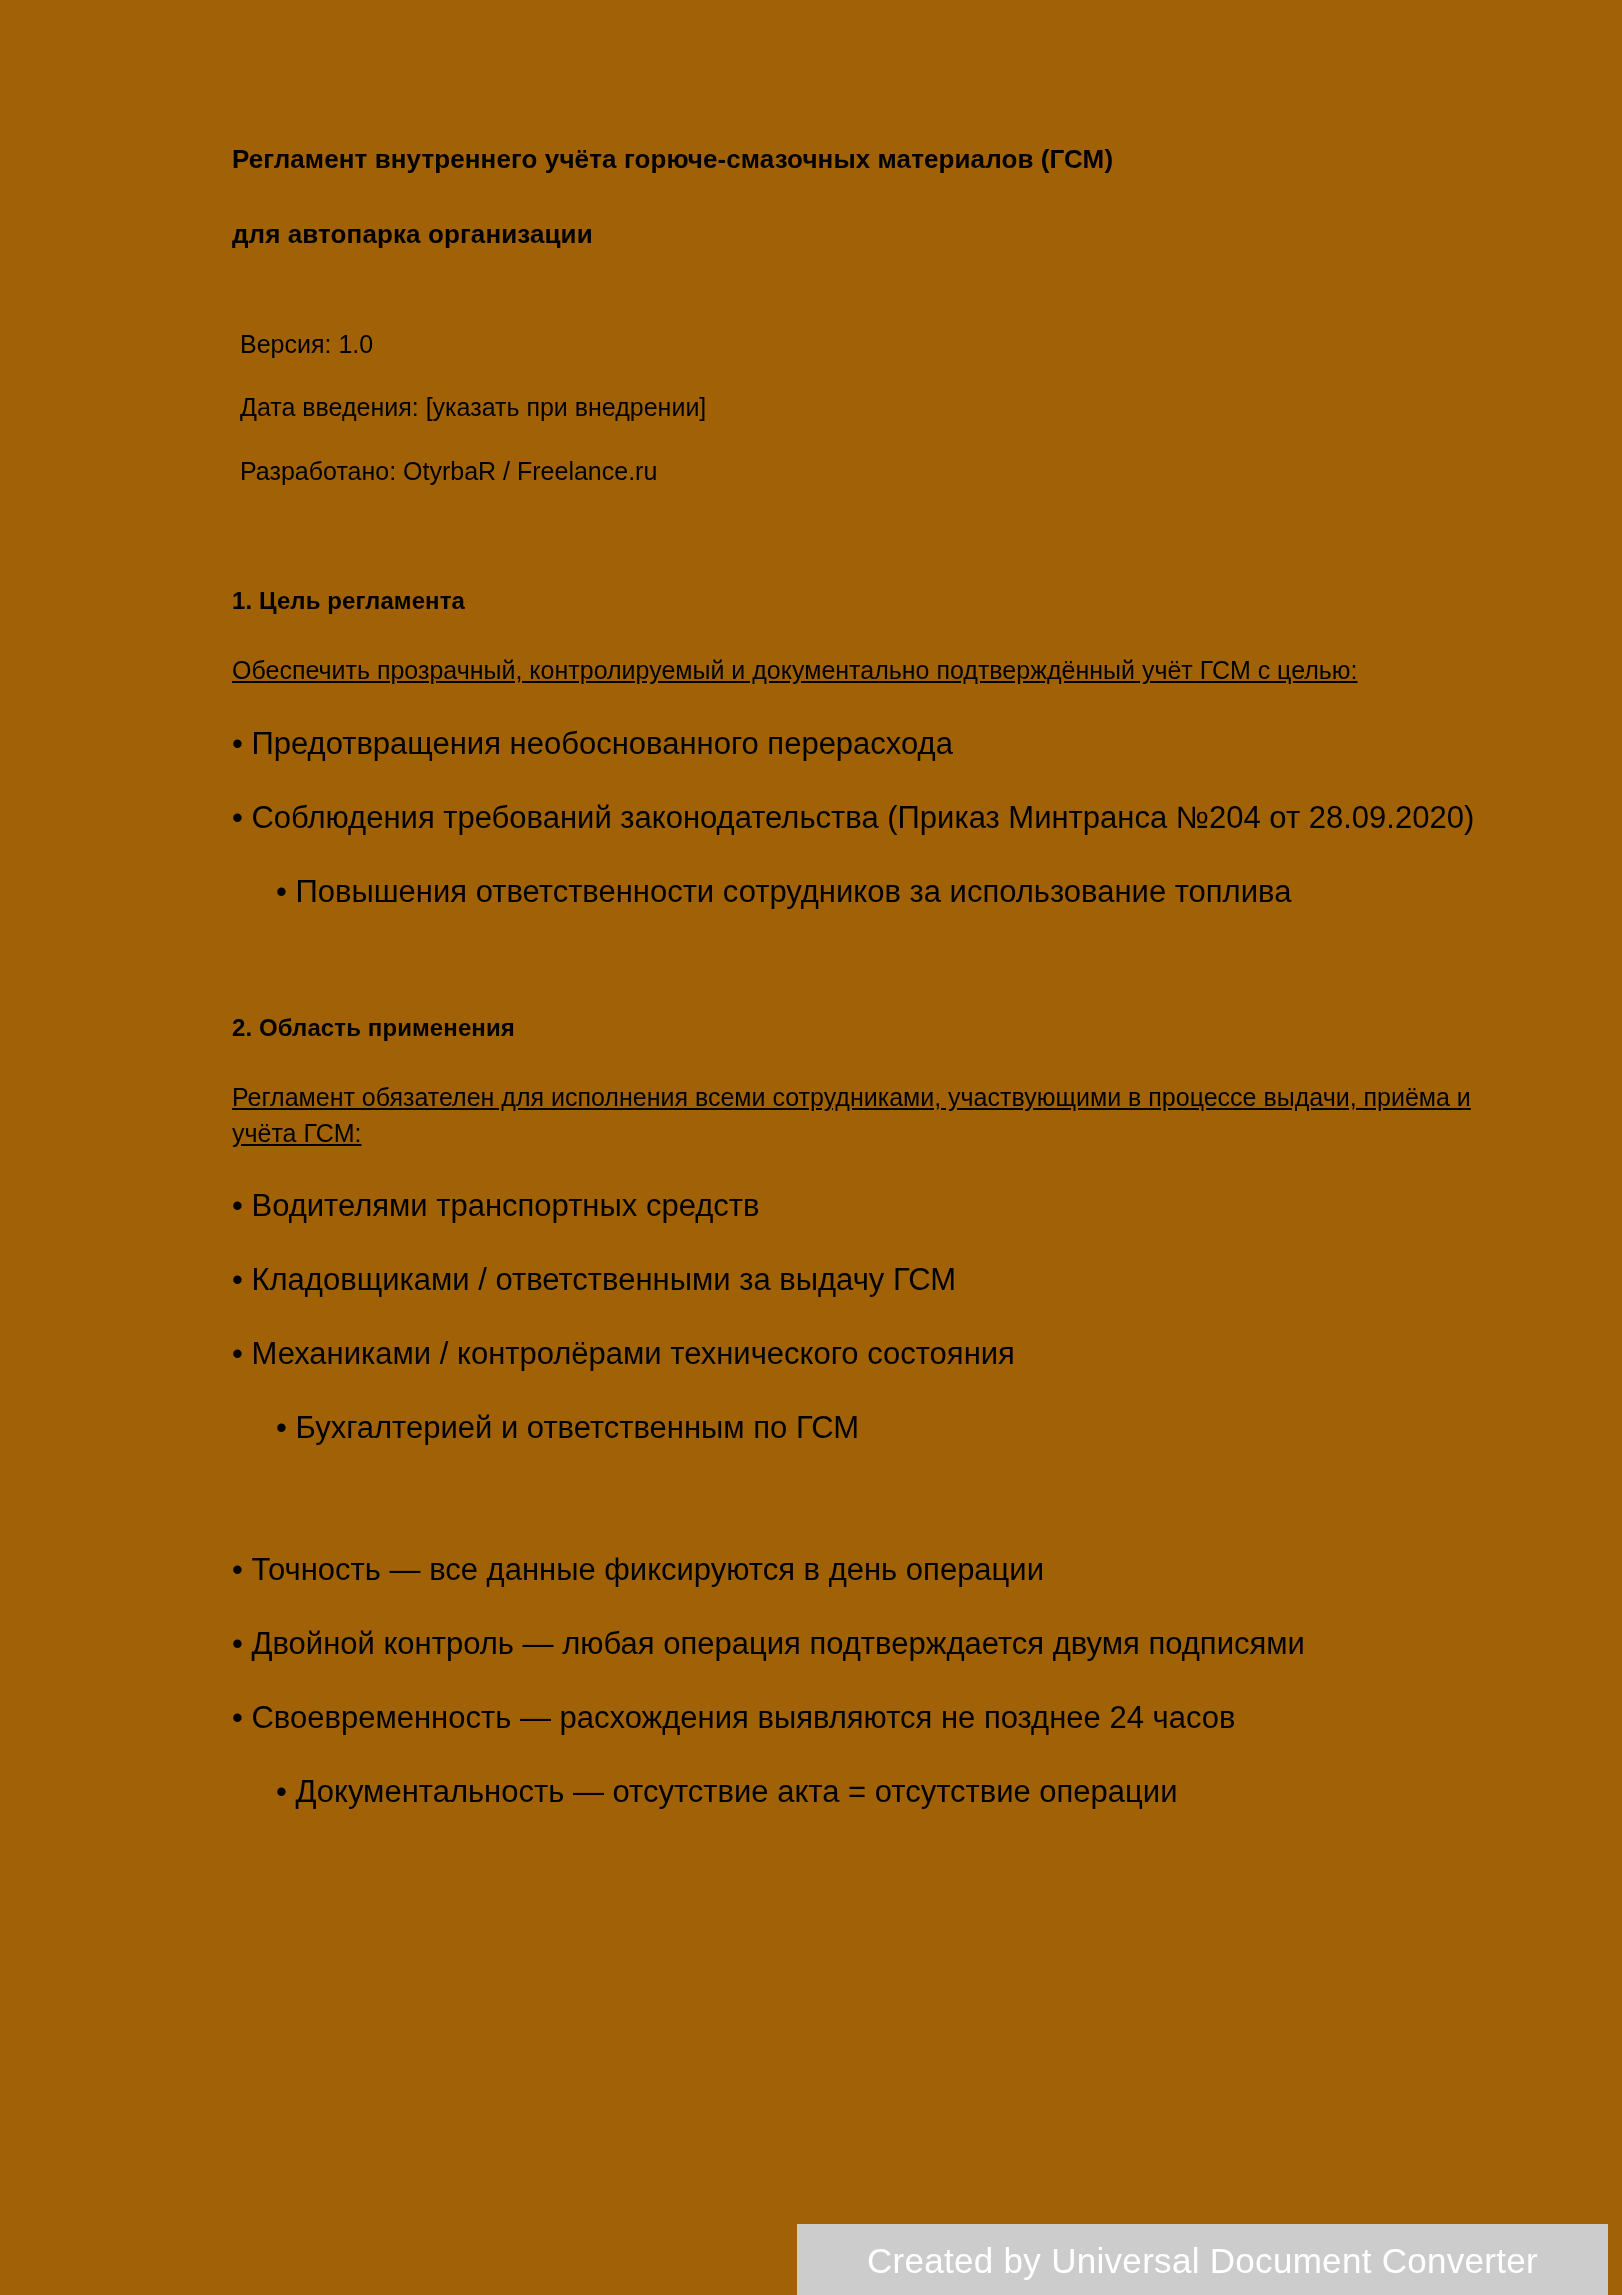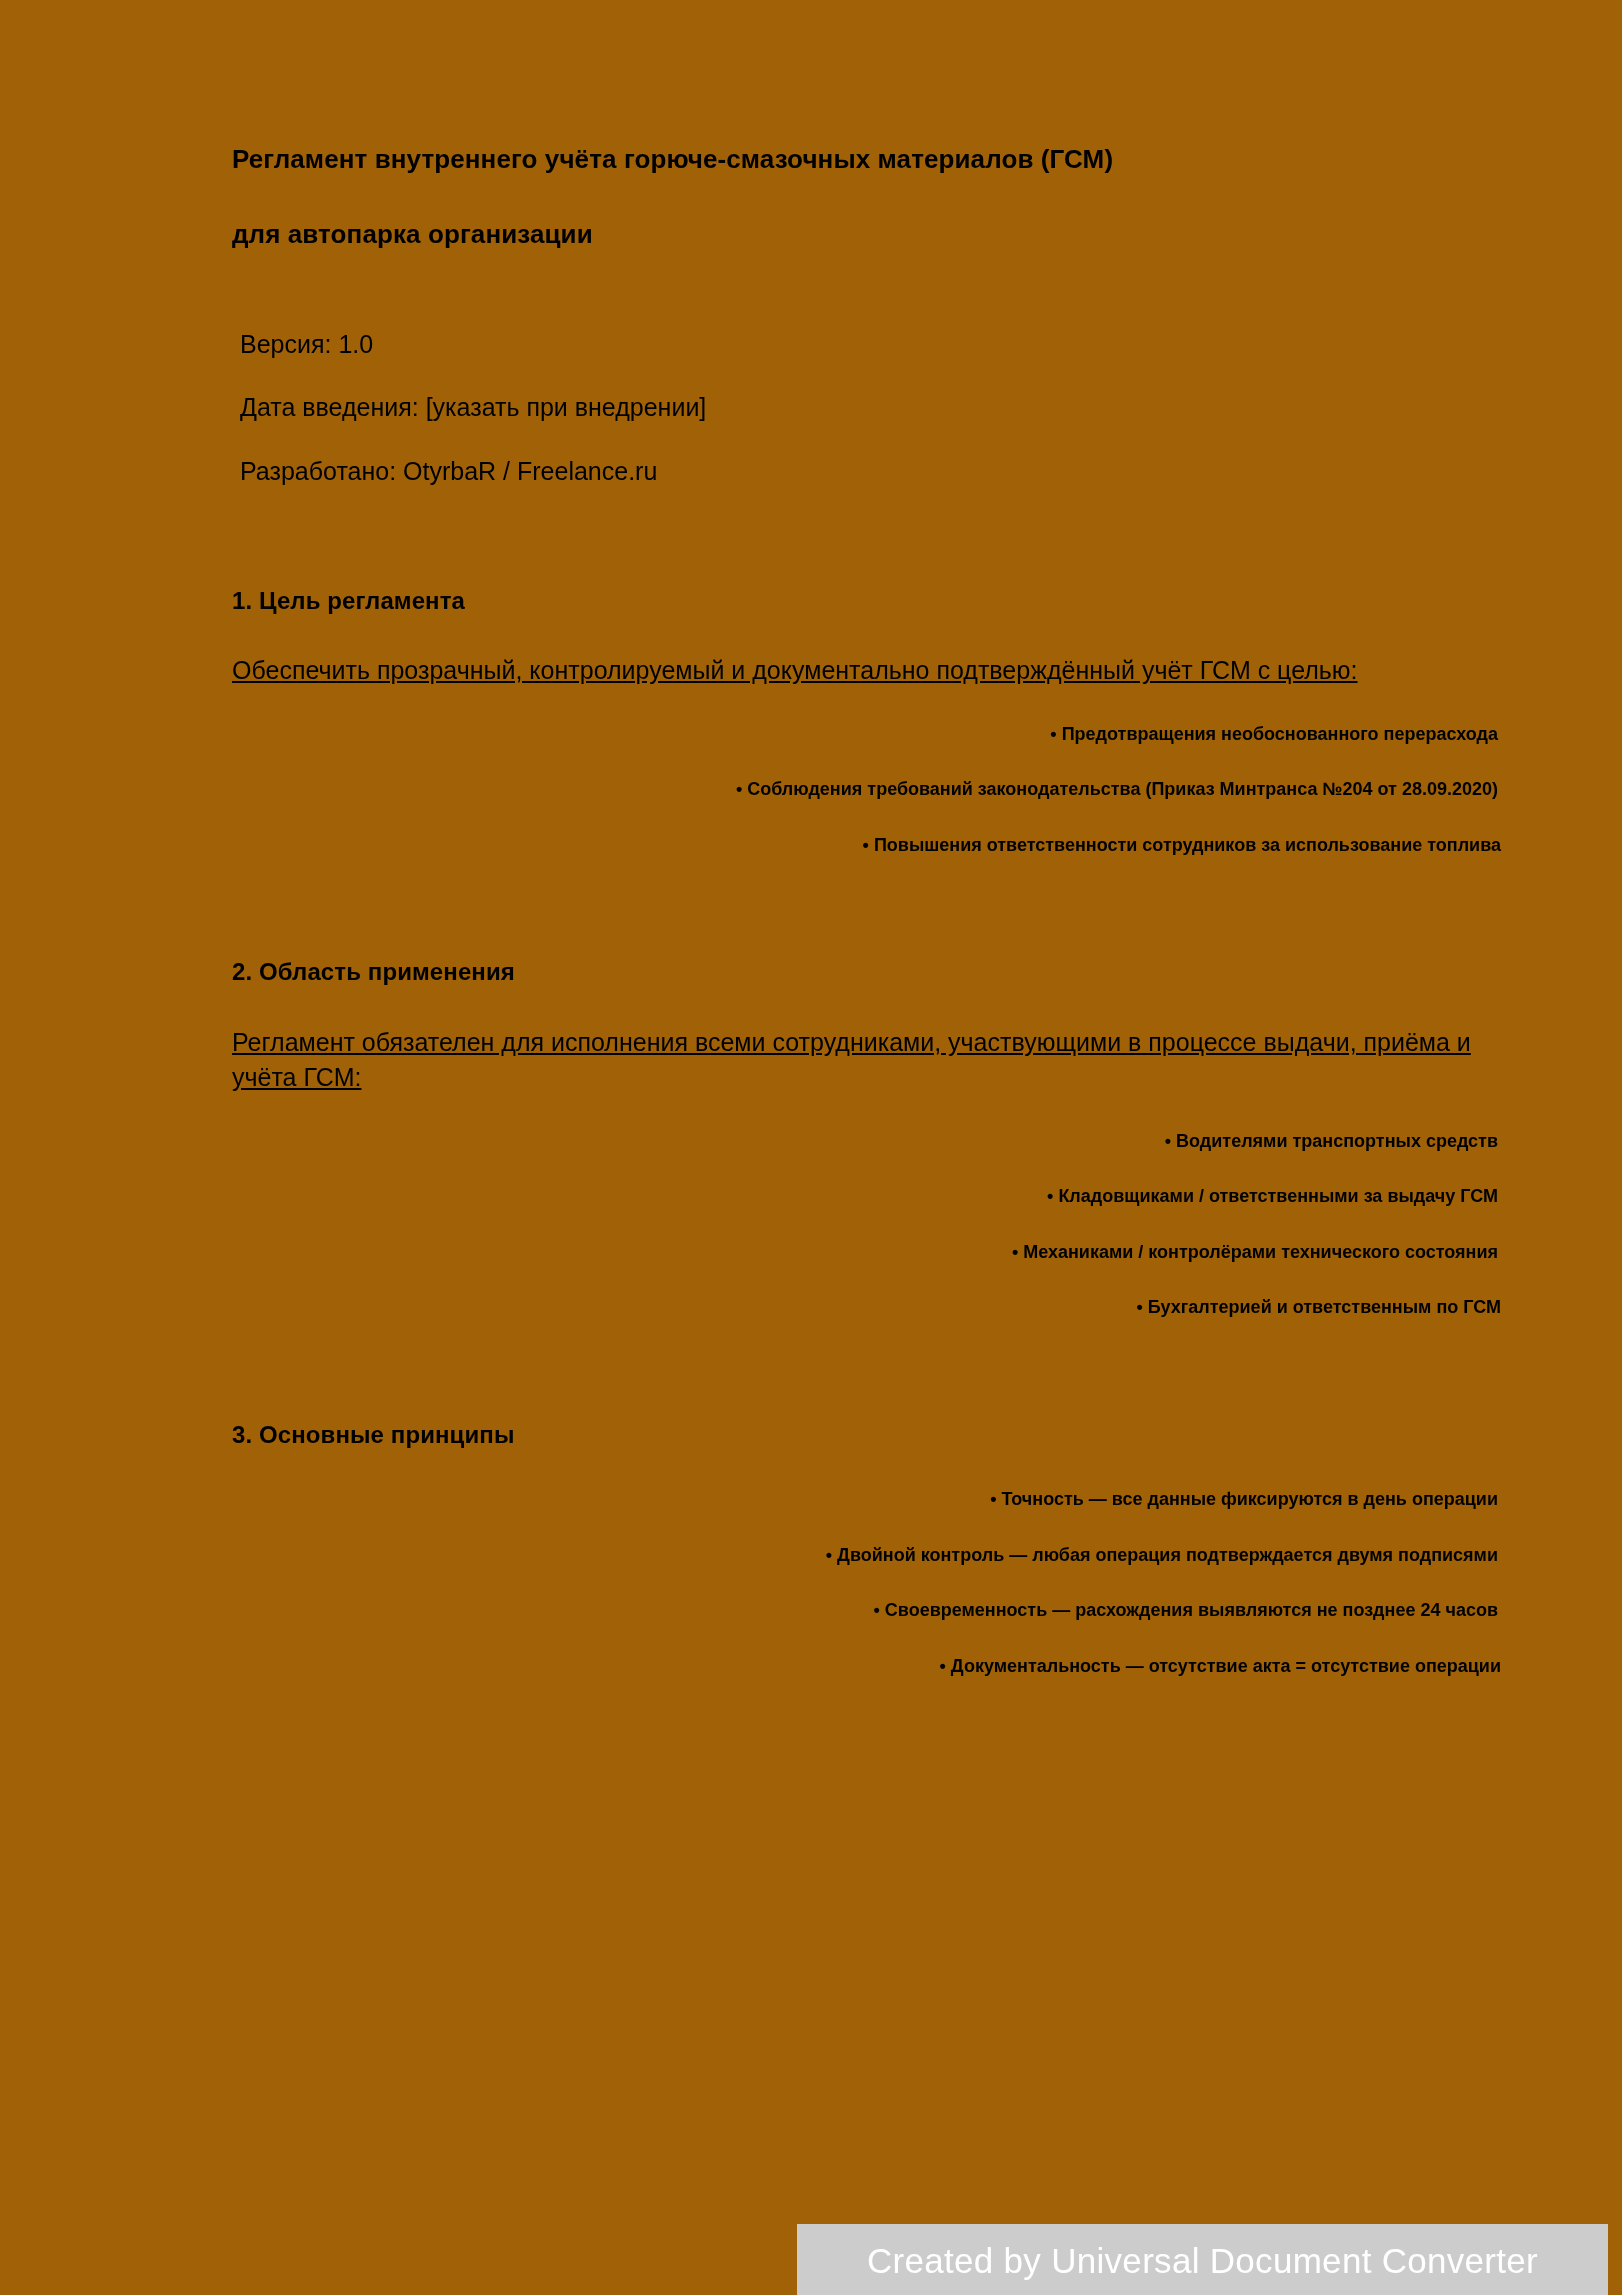--- a/index.html
+++ b/index.html
@@ -82,26 +82,25 @@
     margin: 0 0 33px 0;
     max-width: 1266px;
     text-decoration: underline;
   }
   .bullet-list {
     margin: 0;
     padding: 0;
     list-style: none;
   }
   .bullet-item {
-    font-size: 18px;
-    font-weight: bold;
+    font-size: 31px;
+    font-weight: normal;
     line-height: 1.42;
     margin-bottom: 30px;
     max-width: 1266px;
-    text-align: right;
   }
   .bullet-item:last-child {
     margin-bottom: 0;
     margin-left: 44px;
   }
   .bullet-mark {
     display: inline;
   }
 
   
@@ -158,21 +157,20 @@
       <p class="section-intro">Регламент обязателен для исполнения всеми сотрудниками, участвующими в процессе выдачи, приёма и учёта ГСМ:</p>
       <ul class="bullet-list">
         <li class="bullet-item"><span class="bullet-mark">• </span><span>Водителями транспортных средств</span></li>
         <li class="bullet-item"><span class="bullet-mark">• </span><span>Кладовщиками / ответственными за выдачу ГСМ</span></li>
         <li class="bullet-item"><span class="bullet-mark">• </span><span>Механиками / контролёрами технического состояния</span></li>
         <li class="bullet-item"><span class="bullet-mark">• </span><span>Бухгалтерией и ответственным по ГСМ</span></li>
       </ul>
     </div>
 
     <div class="section">
-      <h2 class="section-heading">3. Основные принципы</h2>
       <ul class="bullet-list">
         <li class="bullet-item"><span class="bullet-mark">• </span><span>Точность — все данные фиксируются в день операции</span></li>
         <li class="bullet-item"><span class="bullet-mark">• </span><span>Двойной контроль — любая операция подтверждается двумя подписями</span></li>
         <li class="bullet-item"><span class="bullet-mark">• </span><span>Своевременность — расхождения выявляются не позднее 24 часов</span></li>
         <li class="bullet-item"><span class="bullet-mark">• </span><span>Документальность — отсутствие акта = отсутствие операции</span></li>
       </ul>
     </div>
 
   </div>
 

